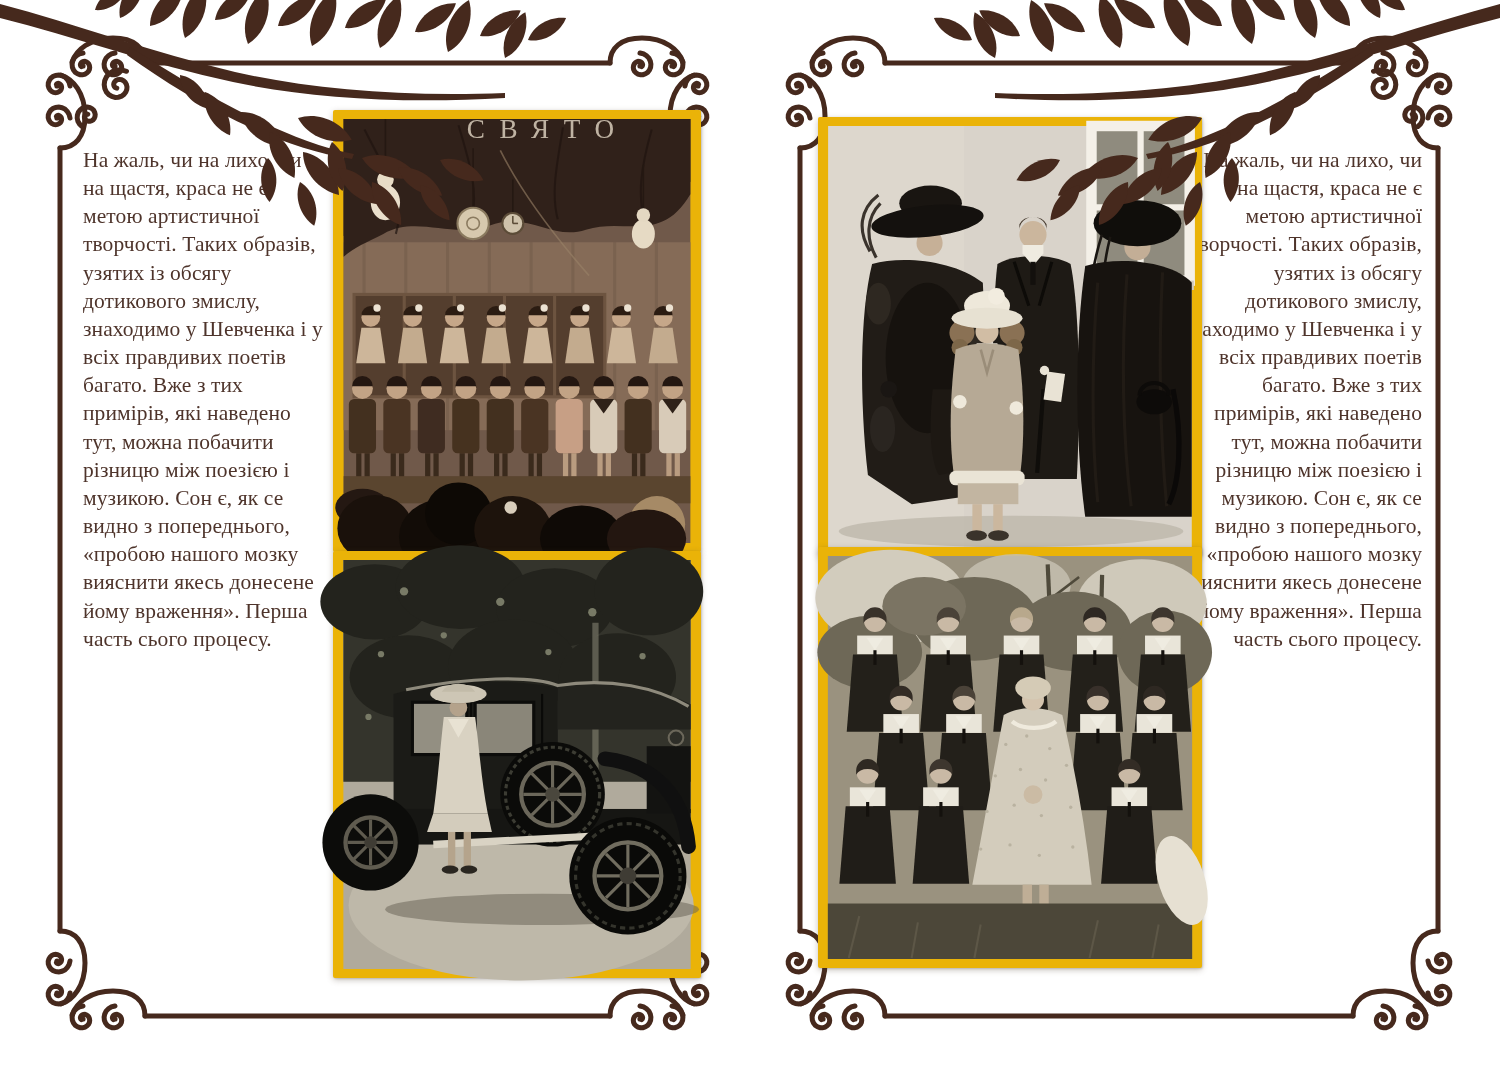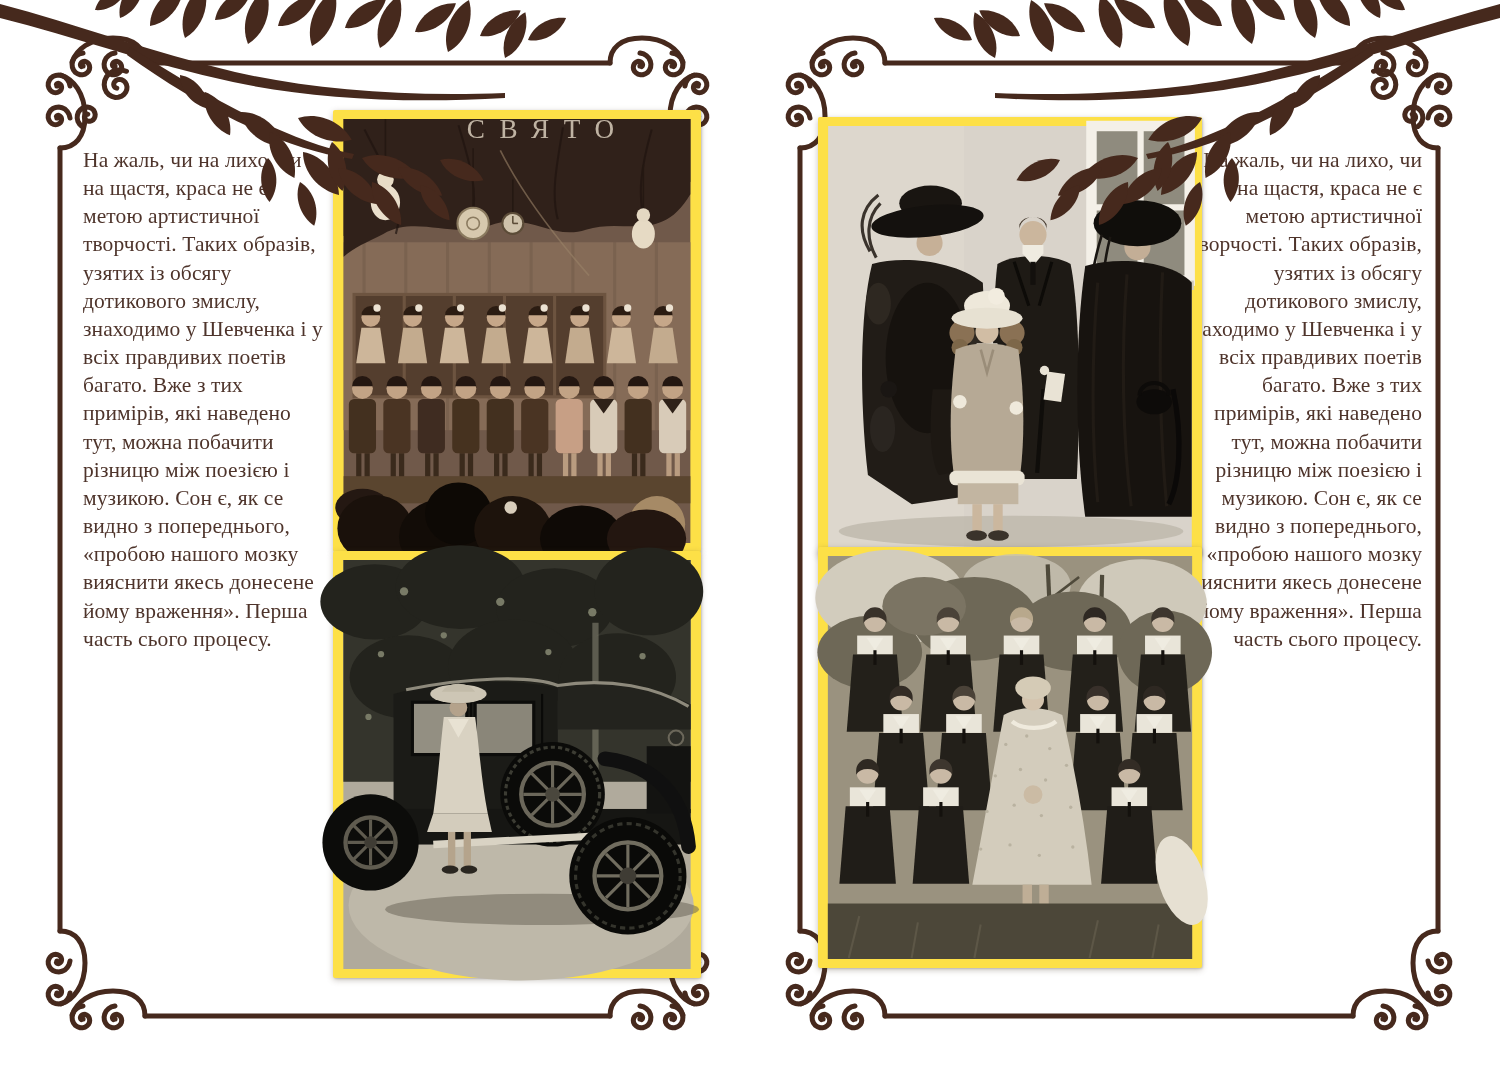--- a/index.html
+++ b/index.html
@@ -10,21 +10,21 @@
   #frame-left{left:50px;top:53px;width:655px;height:973px;}
   #frame-right{left:790px;top:53px;width:658px;height:973px;}
   #branches{position:absolute;left:0;top:0;width:1500px;height:240px;z-index:3;}
   .orn{fill:none;stroke:var(--accent);stroke-width:5;stroke-linecap:round;}
   .orn-dot{fill:var(--accent);}
   .fill{fill:var(--accent);}
   .passage{position:absolute;top:146px;z-index:2;font-size:21.5px;line-height:1.31;
            color:var(--text-col,#4e342b);letter-spacing:0.1px;}
   #text-left{left:83px;width:243px;text-align:left;}
   #text-right{left:1177px;width:245px;text-align:right;}
-  .photo{position:absolute;z-index:2;background:#fde047;padding:9px;border-radius:2px;
+  .photo{position:absolute;z-index:2;background:#eab308;padding:9px;border-radius:2px;
          box-shadow:0 2px 6px rgba(90,75,60,.33), 1px 1px 2px rgba(0,0,0,.15);}
   #photo1{left:333px;top:110px;width:350px;height:424px;}
   #photo2{left:333px;top:551px;width:350px;height:409px;}
   #photo3{left:818px;top:117px;width:366px;height:421px;}
   #photo4{left:818px;top:547px;width:366px;height:403px;}
   .photo svg{width:100%;height:100%;border-radius:1px;}
 </style>
 </head>
 <body>
 

